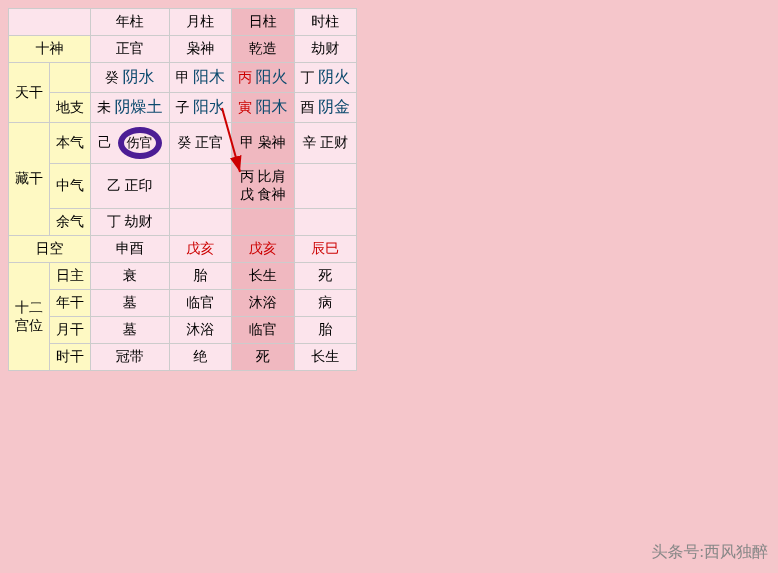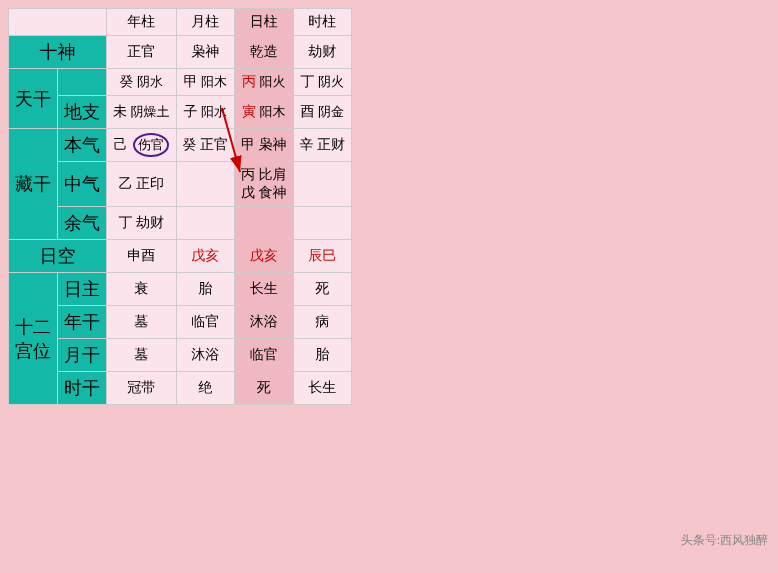--- a/index.html
+++ b/index.html
@@ -17,41 +17,41 @@
       background: #fce4ec;
     }
     .main-table td, .main-table th {
       border: 1px solid #ccc;
       padding: 4px 6px;
       text-align: center;
       vertical-align: middle;
       white-space: nowrap;
     }
     .left-label {
-      background: #14b8a6;
+      background: #fef9c3;
       writing-mode: horizontal-tb;
-      font-size: 18px;
+      font-size: 14px;
       padding: 4px 6px;
     }
     .highlighted-col {
       background: #f0b8c0 !important;
     }
     .red-text {
       color: #cc0000;
     }
     .small-text {
-      font-size: 13px;
-      color: #000000;
+      font-size: 16px;
+      color: #0c4a6e;
     }
     
     .watermark {
       position: fixed;
-      bottom: 24px;
+      bottom: 10px;
       right: 10px;
-      font-size: 12px;
+      font-size: 16px;
       color: #888;
     }
   </style>
 </head>
 <body>
 
 <table class="main-table">
 
   <tbody>
       <tr>
@@ -109,21 +109,21 @@
       <span>酉</span>
       <span class="small-text">阴金</span>
     </td>
   </tr>
 
   <tr>
     <td rowspan="3" class="left-label">藏干</td>
     <td class="left-label">本气</td>
     <td>
       <span>己</span>
-      <span style="display:inline-block; border:2px solid #4c1d95; border-radius:50%; padding:1px 3px; font-size:13px; margin-left:2px; position:relative;">
+      <span style="display:inline-block; border:6px solid #4c1d95; border-radius:50%; padding:1px 3px; font-size:13px; margin-left:2px; position:relative;">
         <span>伤官</span>
         
       </span>
     </td>
     <td>
       <span>癸</span>
       <span>正官</span>
     </td>
     <td class="highlighted-col">
       <span>甲</span>

